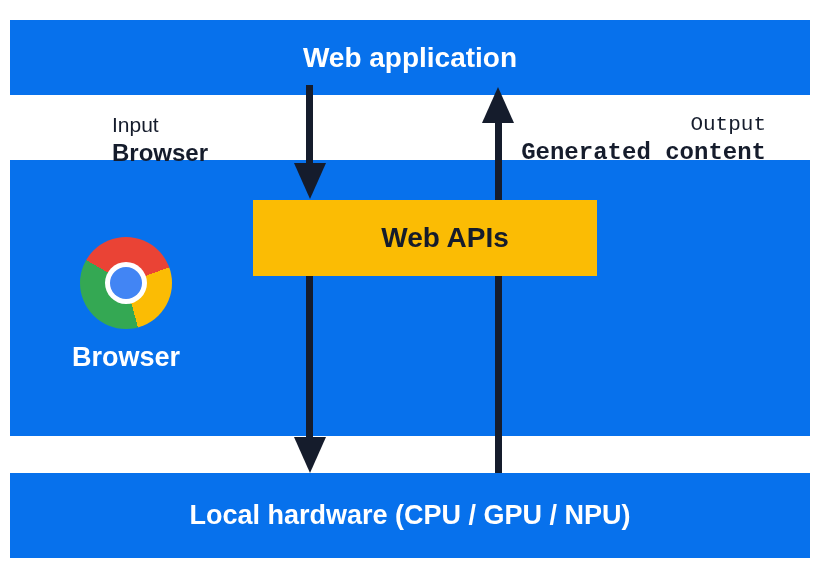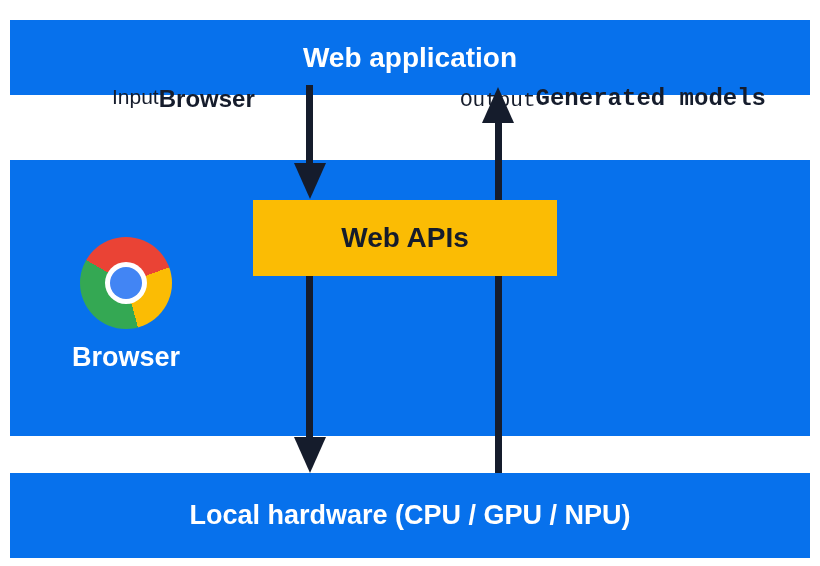--- a/index.html
+++ b/index.html
@@ -27,32 +27,33 @@
     color:var(--white);font-weight:700;font-size:28px;
     z-index:1;
   }
   .top-bar{top:10px;height:75px;margin-top:10px;}
   .bottom-bar{top:473px;height:85px;font-size:27px;}
   .middle-panel{
     position:absolute;left:10px;top:160px;width:800px;height:276px;
     background:var(--blue);z-index:1;
   }
   .io-label{
-    position:absolute;top:84px;display:flex;flex-direction:row;
+    position:absolute;top:112px;display:flex;flex-direction:column;
     color:var(--navy);z-index:2;
   }
   .io-label .io-title{font-size:21px;font-weight:400;line-height:26px;}
   .io-label .io-value{font-size:24px;font-weight:700;line-height:30px;}
   .io-input{left:112px;align-items:flex-start;text-align:left;}
   .io-output{right:54px;align-items:flex-end;text-align:right;font-family:Liberation Mono, monospace;}
   .flow-box{
     position:absolute;background:var(--yellow);
     display:flex;flex-direction:column;align-items:center;justify-content:center;
     color:var(--navy);font-weight:700;text-align:center;
     z-index:4;
+    padding-left:40px;
   }
   .web-apis-box{left:253px;top:200px;width:304px;height:76px;font-size:28px;}
   .builtin-box{left:432px;top:319px;width:276px;height:80px;font-size:26px;line-height:33px;}
   .arrow-line{
     position:absolute;width:7px;background:var(--navy);z-index:3;
   }
   .line-down-1{left:306px;top:85px;height:79px;}
   .line-down-2{left:306px;top:275px;height:163px;}
   .line-up{left:495px;top:122px;height:351px;}
   .arrowhead{
@@ -96,21 +97,21 @@
   <div class="bar top-bar">
     <span>Web application</span>
   </div>
 
   <div class="io-label io-input">
     <span class="io-title">Input</span>
     <span class="io-value">Browser</span>
   </div>
   <div class="io-label io-output">
     <span class="io-title">Output</span>
-    <span class="io-value">Generated models</span>
+    <span class="io-value">Generated content</span>
   </div>
 
   <div class="middle-panel"></div>
 
   <div class="chrome-icon">
     <div class="chrome-ring">
       <div class="chrome-center"></div>
     </div>
   </div>
   <div class="browser-label">Browser</div>

